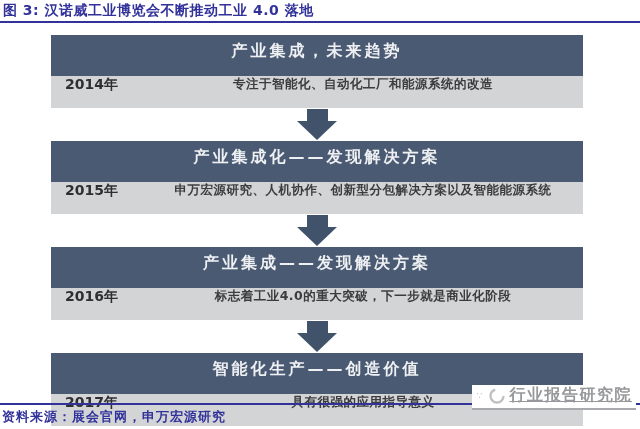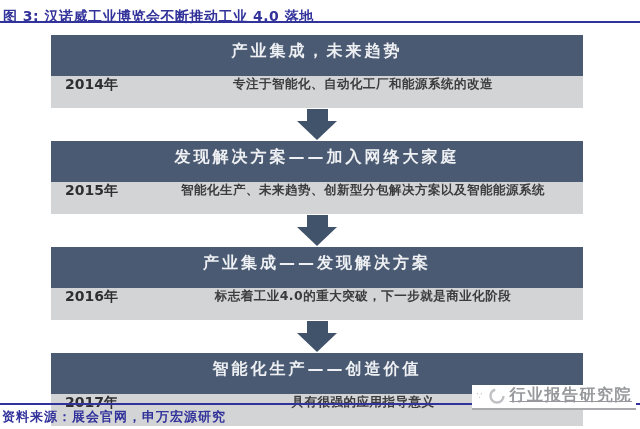--- a/index.html
+++ b/index.html
@@ -4,21 +4,21 @@
 <style>
   html, body { margin: 0; padding: 0; }
   body {
     width: 640px; height: 429px;
     position: relative;
     background: #ffffff;
     font-family: "DejaVu Sans", sans-serif;
     overflow: hidden;
   }
   .figure-title {
-    position: absolute; top: 8px; left: 3px;
+    position: absolute; top: 2px; left: 3px;
     font-size: 14px; font-weight: bold;
     color: var(--accent); letter-spacing: 0.5px;
     white-space: nowrap;
   }
   .title-rule {
     position: absolute; top: 21px; left: 0; width: 640px; height: 2px;
     background: var(--accent);
   }
   .flow {
     position: absolute; top: 35px; left: 51px; width: 532px;
@@ -107,24 +107,24 @@
       <span class="desc">专注于智能化、自动化工厂和能源系统的改造</span>
     </div>
   </div>
 
   <div class="arrow-wrap">
     <div class="arrow-shaft"></div>
     <div class="arrow-head"></div>
   </div>
 
   <div class="step">
-    <div class="step-header">发现解决方案——加入网络大家庭</div>
+    <div class="step-header">产业集成化——发现解决方案</div>
     <div class="step-body">
       <span class="year">2015年</span>
-      <span class="desc">智能化生产、未来趋势、创新型分包解决方案以及智能能源系统</span>
+      <span class="desc">申万宏源研究、人机协作、创新型分包解决方案以及智能能源系统</span>
     </div>
   </div>
 
   <div class="arrow-wrap">
     <div class="arrow-shaft"></div>
     <div class="arrow-head"></div>
   </div>
 
   <div class="step">
     <div class="step-header">产业集成——发现解决方案</div>

